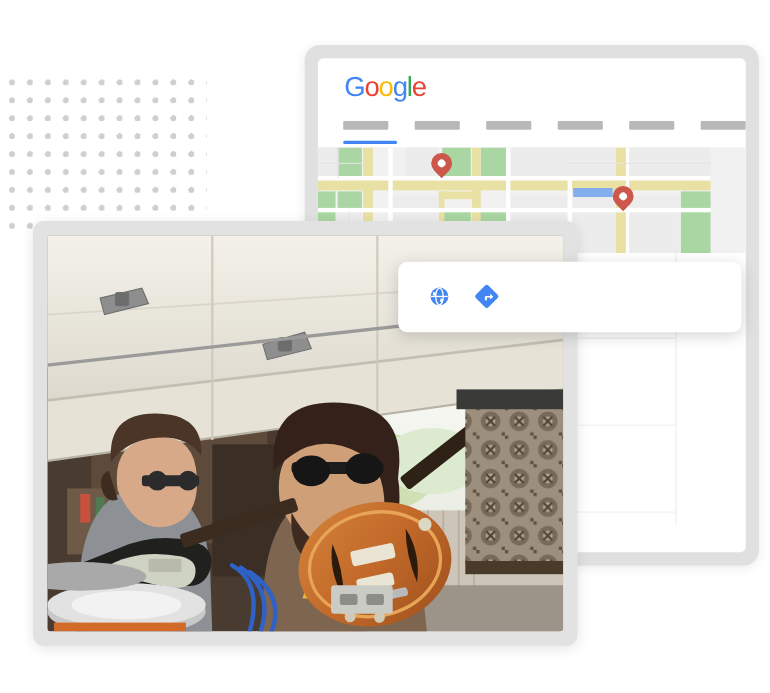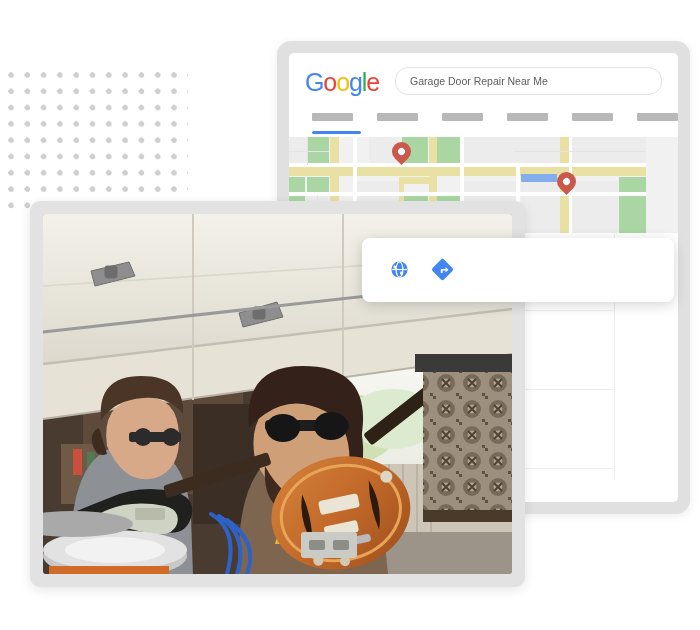--- a/index.html
+++ b/index.html
@@ -46,22 +46,23 @@
     right: 12px;
     bottom: 12px;
     background: #ffffff;
     border-radius: 5px;
     overflow: hidden;
   }
 
   
   .serp-header {
     display: flex;
-    align-items: flex-end;
+    align-items: flex-start;
     padding: 14px 16px 0 16px;
+    margin-left: 8px;
   }
   .g-logo {
     font-size: 25px;
     letter-spacing: -1.1px;
     font-weight: 500;
     line-height: 1;
     user-select: none;
     white-space: nowrap;
   }
   .g-logo span { display: inline; }
@@ -255,23 +256,20 @@
 
 <div id="stage">
 
   <div id="dot-grid"></div>
 
   <div id="serp-window">
     <div id="serp-screen">
 
       <div class="serp-header">
         <div class="g-logo" id="google-logo"><span style="color: rgb(66, 133, 244);">G</span><span style="color: rgb(234, 67, 53);">o</span><span style="color: rgb(251, 188, 5);">o</span><span style="color: rgb(66, 133, 244);">g</span><span style="color: rgb(52, 168, 83);">l</span><span style="color: rgb(234, 67, 53);">e</span></div>
-        <div class="searchbox">
-          <span>Garage Door Repair Near Me</span>
-        </div>
       </div>
 
       <div class="serp-tabs">
         <div class="tab-bar"></div>
         <div class="tab-bar"></div>
         <div class="tab-bar"></div>
         <div class="tab-bar"></div>
         <div class="tab-bar"></div>
         <div class="tab-bar"></div>
         <div class="tab-underline"></div>

